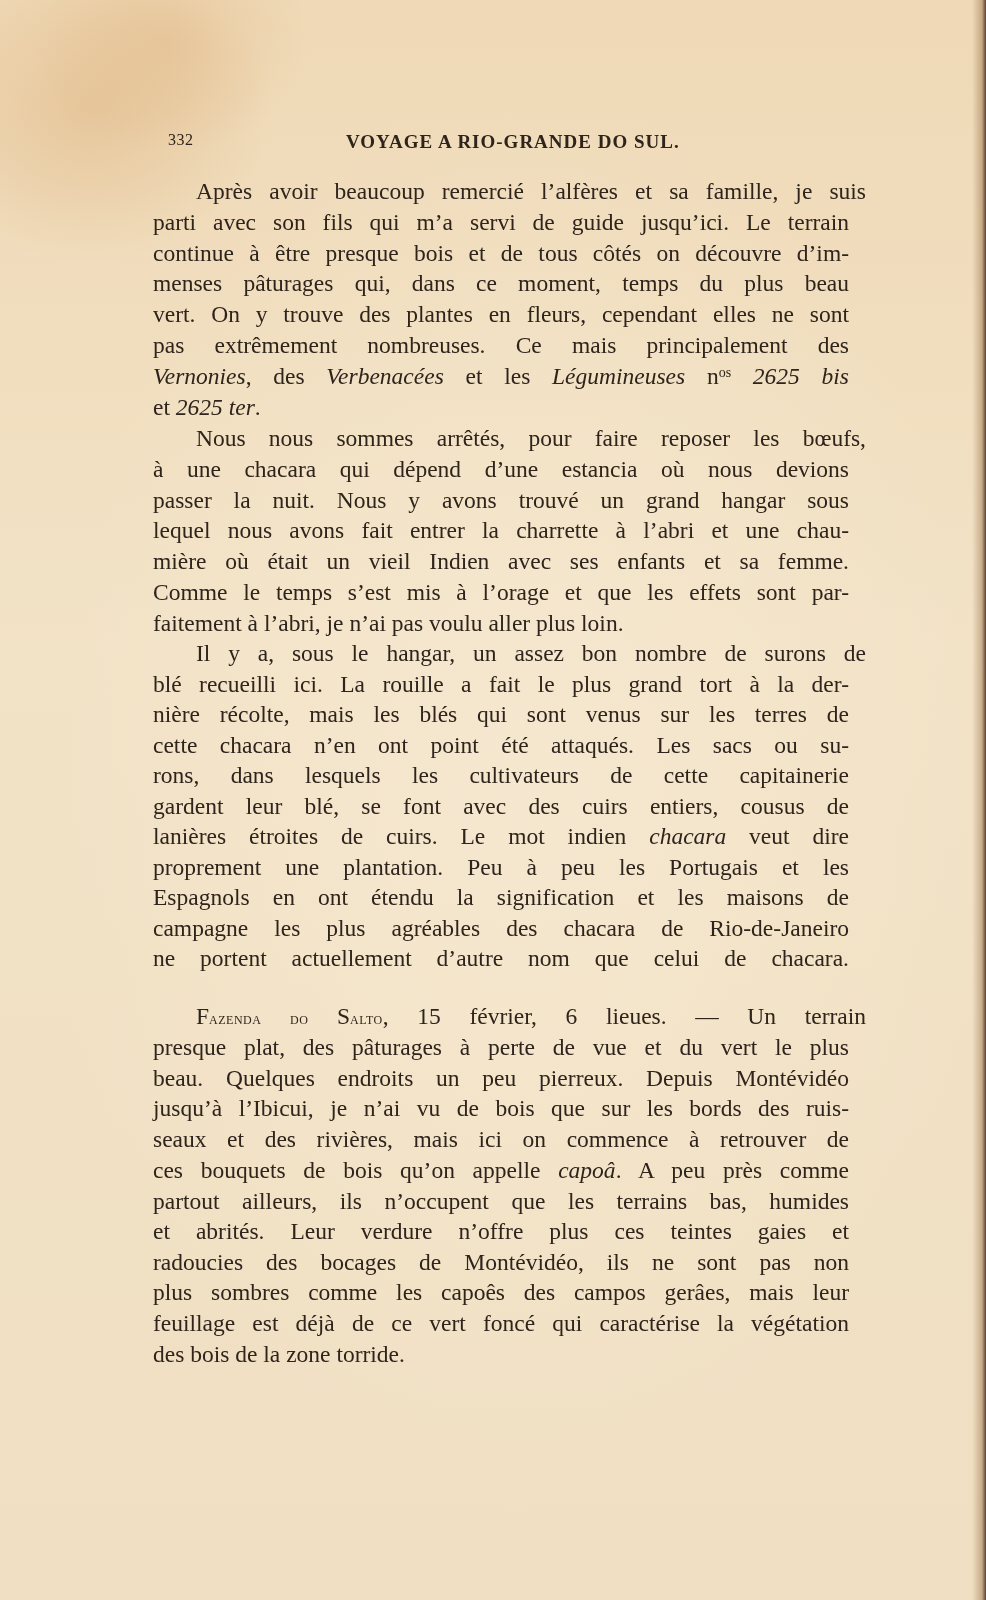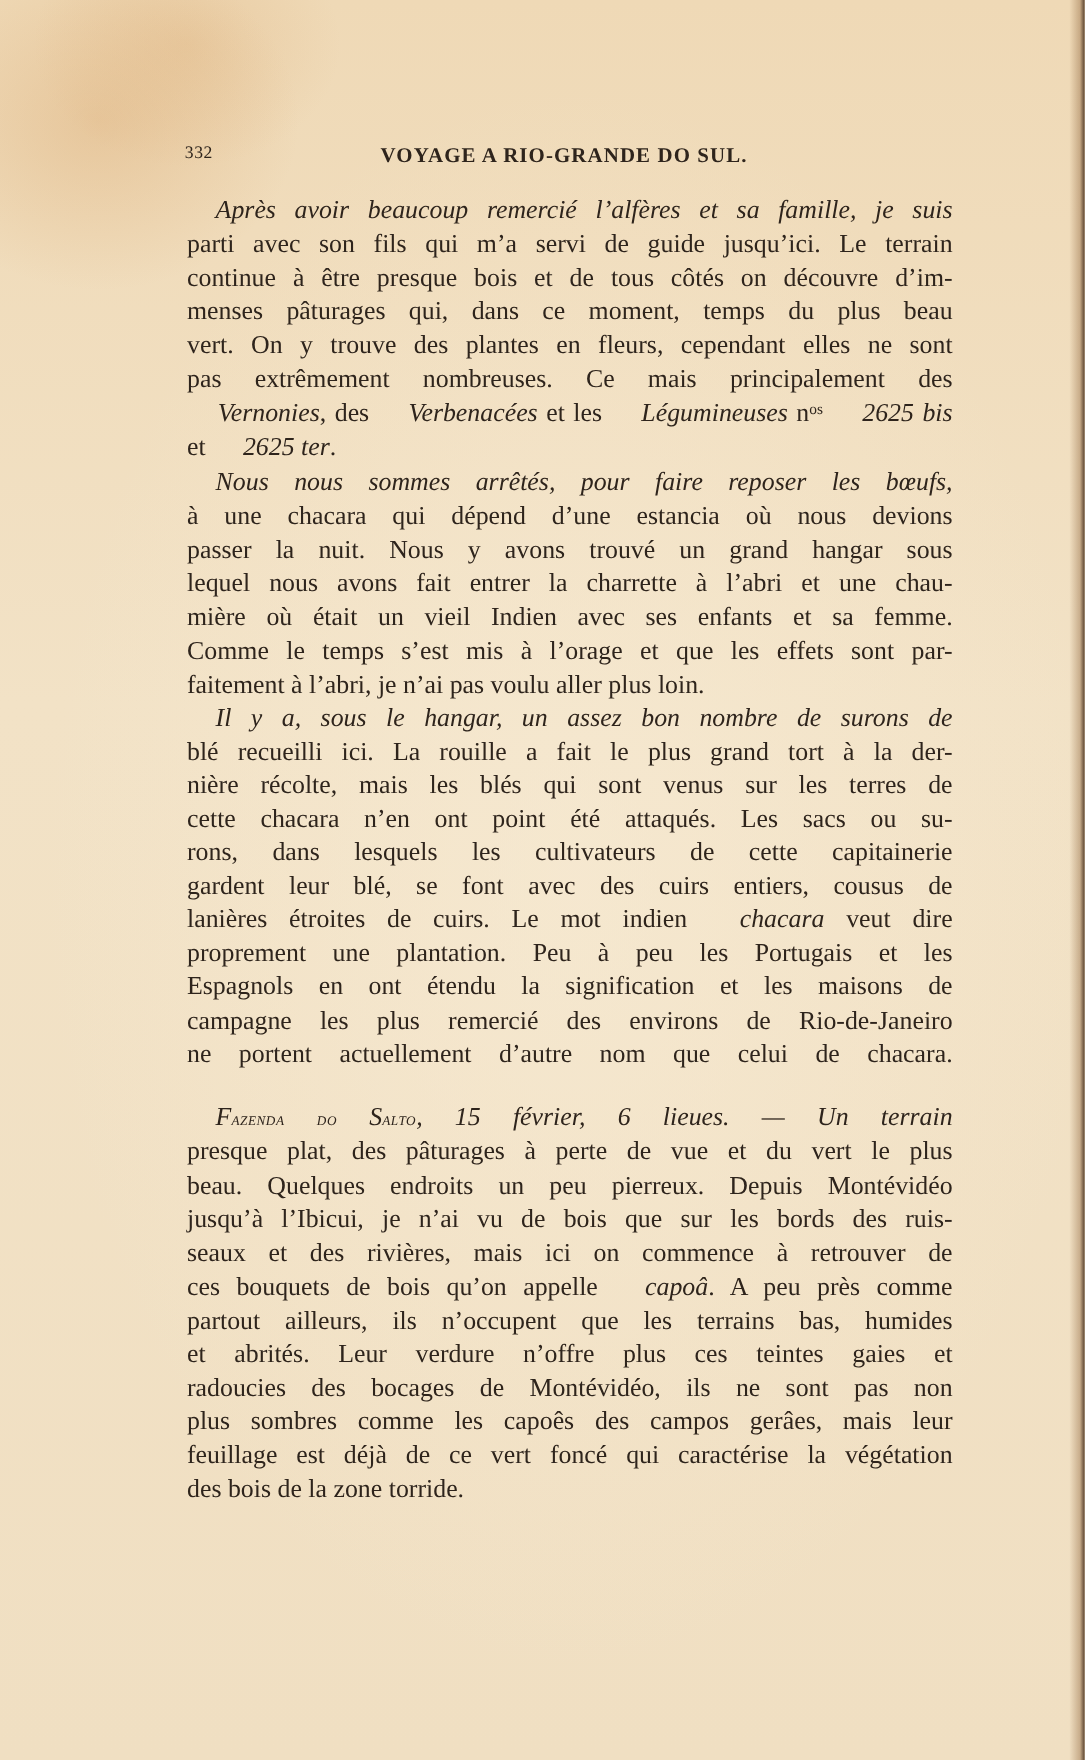--- a/index.html
+++ b/index.html
@@ -18,28 +18,28 @@
     position: absolute; top: 0; right: 0; width: 14px; height: 1600px;
     background: linear-gradient(90deg, rgba(200,160,110,0) 0%, rgba(150,110,70,0.45) 70%, #5a4330 100%);
   }
   .page-number {
     position: absolute; left: 168px; top: 131px; font-size: 16px; letter-spacing: 0.5px;
   }
   .running-head {
     position: absolute; left: 346px; top: 131px; font-size: 19px; letter-spacing: 1px; font-weight: bold;
   }
   .line {
-    position: absolute; left: 170px; width: 696px; height: 30px;
+    position: absolute; left: 153px; width: 696px; height: 30px;
     font-size: 23.5px; line-height: 30px;
     text-align: justify; text-align-last: justify;
     white-space: nowrap; overflow: visible;
   }
   .line.last { text-align-last: left; }
-  .line.indent { left: 196px; width: 670px; font-style: italic; }
-  .line span.i { font-style: italic; margin-left: 28px; }
+  .line.indent { left: 196px; width: 670px; }
+  .line span.i { font-style: italic; }
   .line sup { font-size: 14px; vertical-align: 7px; line-height: 0; }
   .sc-big { font-size: 23.5px; }
   .sc-small { font-size: 12px; letter-spacing: 0.5px; }
 </style>
 </head>
 <body>
 
 <div class="edge"></div>
 
 <div class="page-number">332</div>
@@ -69,21 +69,21 @@
 <div>
   <div class="line indent" style="top:638px">Il y a, sous le hangar, un assez bon nombre de surons de</div>
   <div class="line" style="top:669px">blé recueilli ici. La rouille a fait le plus grand tort à la der-</div>
   <div class="line" style="top:699px">nière récolte, mais les blés qui sont venus sur les terres de</div>
   <div class="line" style="top:730px">cette chacara n’en ont point été attaqués. Les sacs ou su-</div>
   <div class="line" style="top:760px">rons, dans lesquels les cultivateurs de cette capitainerie</div>
   <div class="line" style="top:791px">gardent leur blé, se font avec des cuirs entiers, cousus de</div>
   <div class="line" style="top:821px"><span>lanières étroites de cuirs. Le mot indien </span><span class="i">chacara</span><span> veut dire</span></div>
   <div class="line" style="top:852px">proprement une plantation. Peu à peu les Portugais et les</div>
   <div class="line" style="top:882px">Espagnols en ont étendu la signification et les maisons de</div>
-  <div class="line" style="top:913px">campagne les plus remercié des environs de Rio-de-Janeiro</div>
+  <div class="line" style="top:913px">campagne les plus agréables des chacara de Rio-de-Janeiro</div>
   <div class="line" style="top:943px">ne portent actuellement d’autre nom que celui de chacara.</div>
 </div>
 
 <div>
   <div class="line indent" style="top:1001px"><span class="sc-big">F</span><span class="sc-small">AZENDA</span> <span class="sc-small">DO</span> <span class="sc-big">S</span><span class="sc-small">ALTO</span><span>, 15 février, 6 lieues. — Un terrain</span></div>
   <div class="line" style="top:1032px">presque plat, des pâturages à perte de vue et du vert le plus</div>
   <div class="line" style="top:1063px">beau. Quelques endroits un peu pierreux. Depuis Montévidéo</div>
   <div class="line" style="top:1093px">jusqu’à l’Ibicui, je n’ai vu de bois que sur les bords des ruis-</div>
   <div class="line" style="top:1124px">seaux et des rivières, mais ici on commence à retrouver de</div>
   <div class="line" style="top:1155px"><span>ces bouquets de bois qu’on appelle </span><span class="i">capoâ</span><span>. A peu près comme</span></div>

